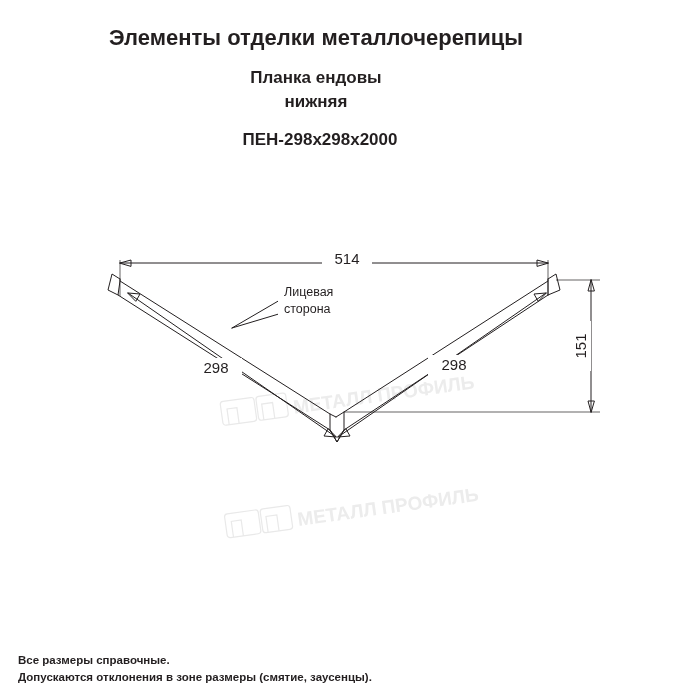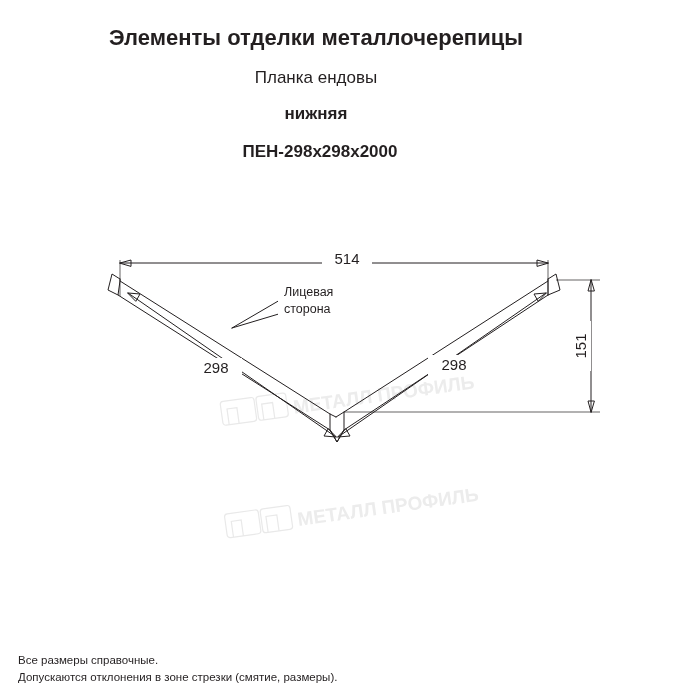--- a/index.html
+++ b/index.html
@@ -28,23 +28,23 @@
   }
   .main-title {
     font-size: 22px;
     font-weight: bold;
     letter-spacing: 0px;
     line-height: 28px;
     margin: 0;
   }
   .sub-title {
     font-size: 17px;
-    font-weight: normal;
+    font-weight: bold;
     line-height: 24px;
-    margin: 12px;
+    margin: 0;
     margin-top: 14px;
   }
   .sub-title-2 {
     font-size: 17px;
     font-weight: bold;
     line-height: 24px;
     margin: 0;
     text-align: center;
   }
   .code-title {
@@ -63,20 +63,21 @@
     height: 420px;
   }
   .footer {
     position: absolute;
     left: 18px;
     bottom: 14px;
     width: 660px;
     font-size: 11.5px;
     line-height: 17px;
     color: #231f20;
+    font-weight: bold;
   }
   .footer div {
     white-space: nowrap;
   }
   svg text {
     font-family: "Liberation Sans", sans-serif;
     fill: #231f20;
   }
   .dim-text {
     font-size: 15px;
@@ -203,16 +204,16 @@
           <rect x="-25" y="-12" width="50" height="20" fill="#ffffff"></rect>
           <text class="dim-text" x="0" y="3" text-anchor="middle">151</text>
         </g>
       </g>
 
     </svg>
   </div>
 
   <div class="footer">
     <div>Все размеры справочные.</div>
-    <div>Допускаются отклонения в зоне стрезки (смятие, размеры).</div>
+    <div>Допускаются отклонения в зоне размеры (смятие, заусенцы).</div>
   </div>
 
 </div>
 
 </body></html>

